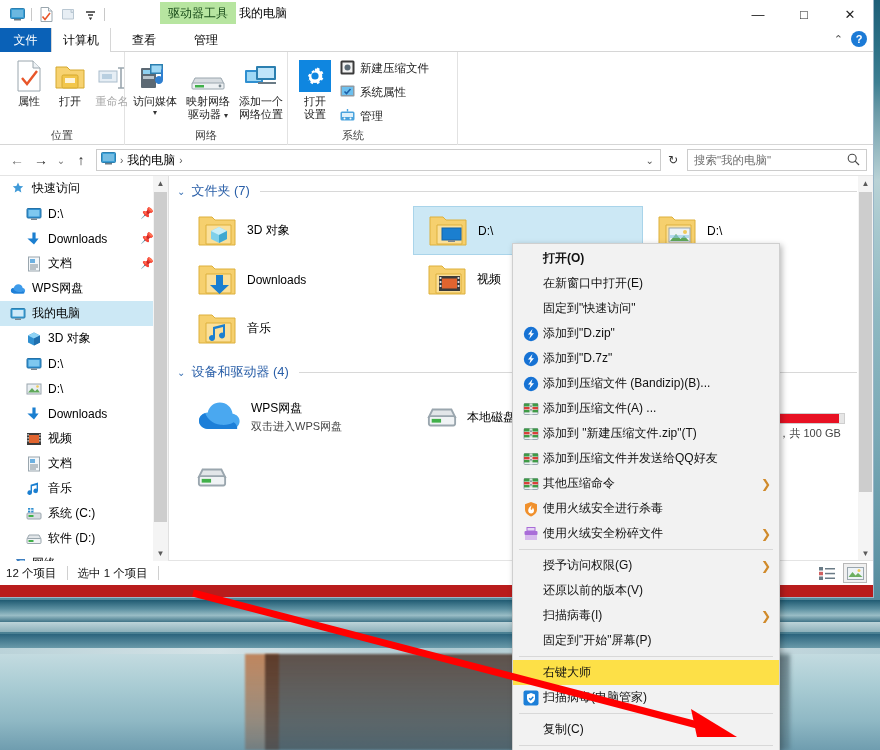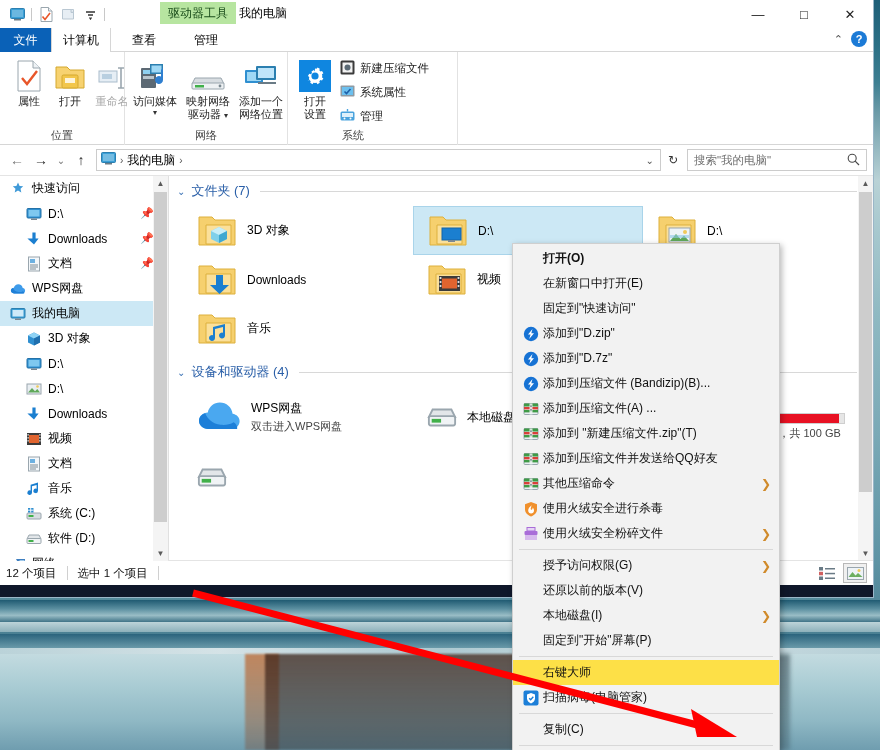--- a/index.html
+++ b/index.html
@@ -56,21 +56,21 @@
   }
   #desktop .reflection3 {
     position: absolute; left: 560px; top: 654px; width: 230px; height: 96px;
     background: linear-gradient(to bottom, rgba(30,50,60,.5), rgba(35,55,65,.25));
     filter: blur(2px);
   }
 
   
   #window {
     position: absolute; left: 0; top: 0; width: 874px; height: 598px;
-    background: #0f172a; border: 1px solid #9ab6c8; border-top: none; border-left: none;
+    background: #b91c1c; border: 1px solid #9ab6c8; border-top: none; border-left: none;
     overflow: hidden;
   }
 
   
   #titlebar { height: 28px; background: #fff; position: relative; }
   .qat { position: absolute; left: 6px; top: 4px; display: flex; align-items: center; gap: 0; height: 20px; }
   .qat .qitem { width: 22px; height: 20px; display: flex; align-items: center; justify-content: center; }
   .qat .sep { width: 1px; height: 13px; background: #c8c8c8; margin: 0 3px; }
   .tabtitle { position: absolute; left: 239px; top: 5px; font-size: 12px; color: #000; }
   .ctxtabgroup {
@@ -920,21 +920,21 @@
       <span class="micon"></span>
       <span class="mlabel">授予访问权限(G)</span>
       <span class="sub">❯</span>
     </div>
     <div class="mi">
       <span class="micon"></span>
       <span class="mlabel">还原以前的版本(V)</span>
     </div>
     <div class="mi">
       <span class="micon"></span>
-      <span class="mlabel">本地磁盘(I)</span>
+      <span class="mlabel">扫描病毒(I)</span>
       <span class="sub">❯</span>
     </div>
     <div class="mi">
       <span class="micon"></span>
       <span class="mlabel">固定到"开始"屏幕(P)</span>
     </div>
     <div class="msep"></div>
     <div class="mi hl">
       <span class="micon"></span>
       <span class="mlabel">右键大师</span>

